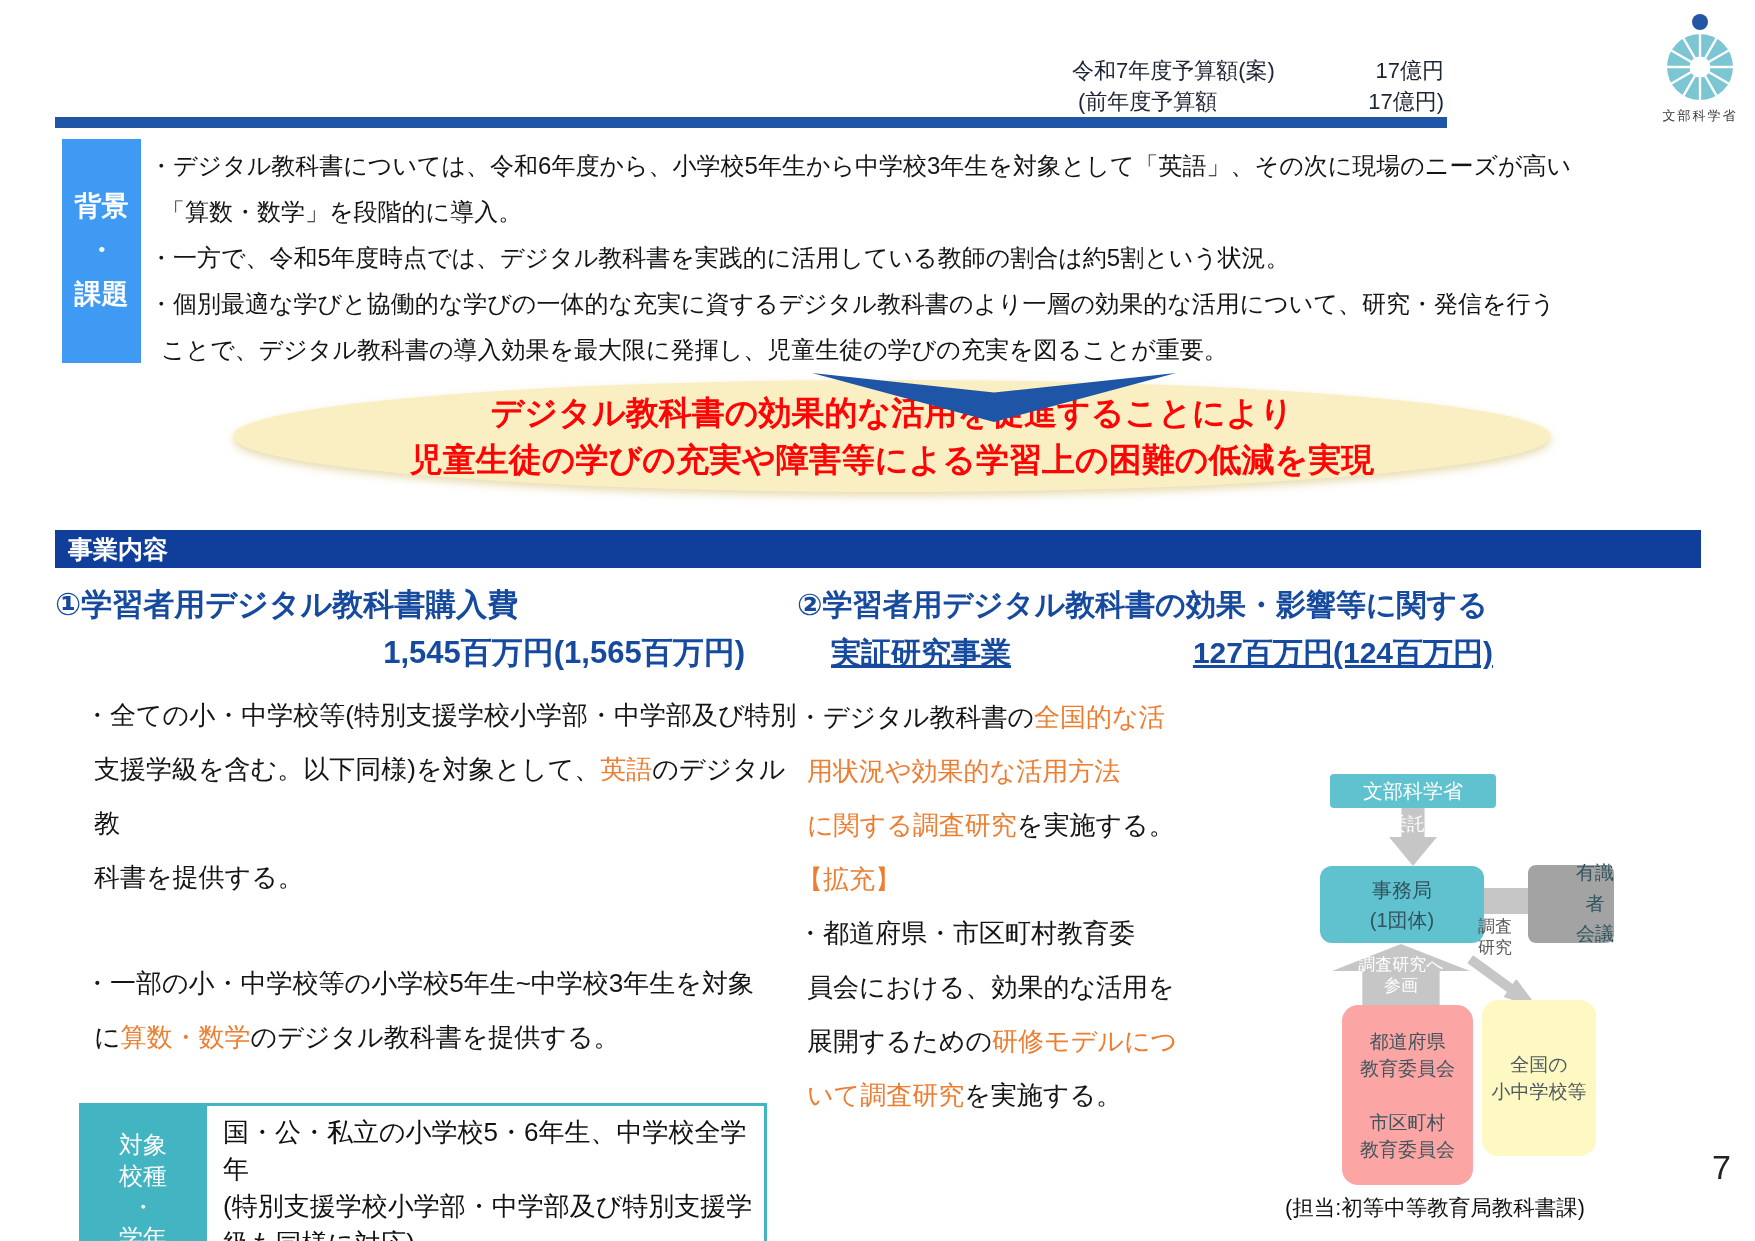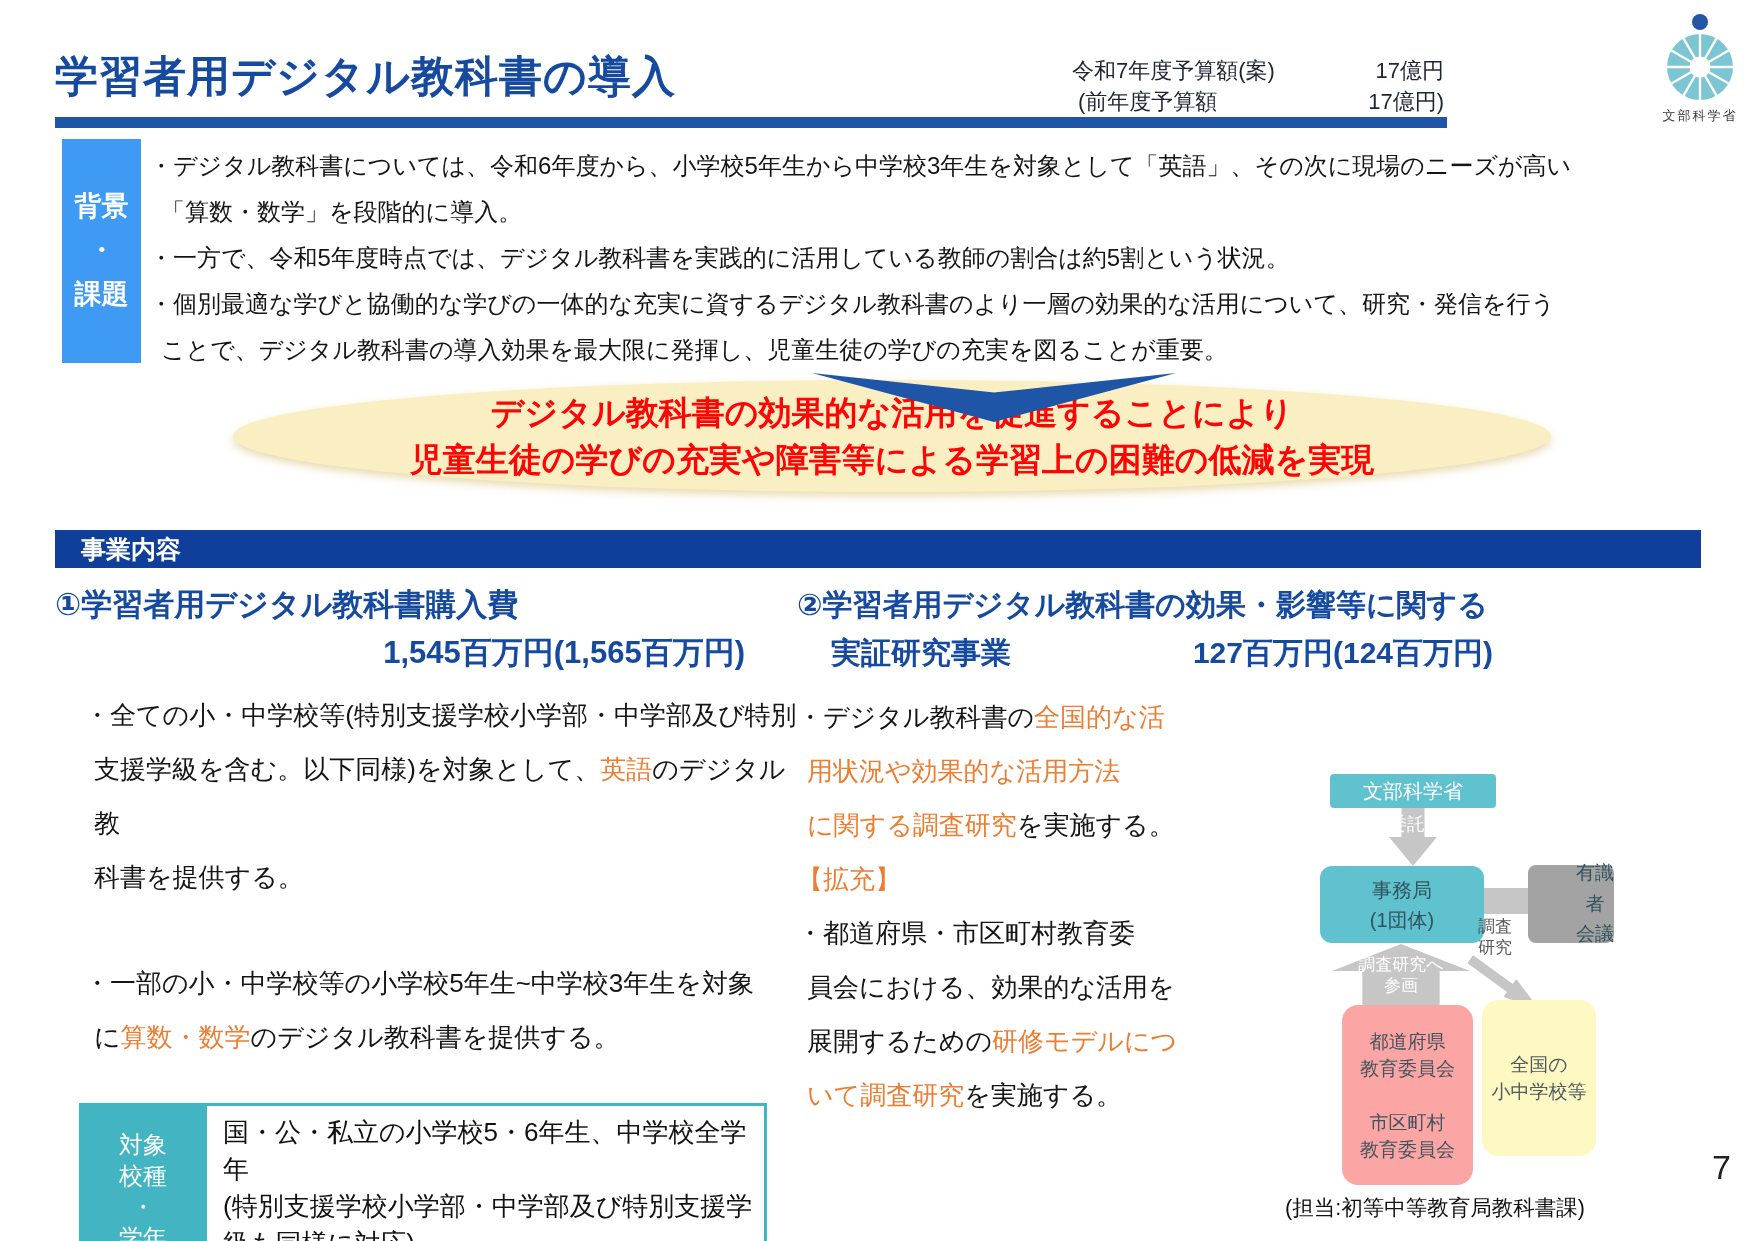--- a/index.html
+++ b/index.html
@@ -37,21 +37,21 @@
     background:#f9efc3;box-shadow:0 4px 9px rgba(205,175,80,.45);z-index:2;
     display:flex;flex-direction:column;align-items:center;justify-content:center;
   }
   .banner div{font-size:33px;font-weight:800;color:#fe0404;line-height:47px;white-space:nowrap;}
 
   
   .sec-bar{
     position:absolute;left:55px;top:530px;width:1646px;height:38px;background:#0f3f9b;
     color:#ffffff;font-size:25px;font-weight:800;line-height:38px;padding-left:0;
   }
-  .sec-bar span{padding-left:26px;}
+  .sec-bar span{padding-left:13px;}
 
   
   .p1-head{position:absolute;left:55px;top:581px;width:705px;color:#164a9e;font-weight:900;}
   .p1-title{font-size:31px;line-height:48px;}
   .p1-amount{font-size:31px;line-height:48px;text-align:right;padding-right:15px;}
   .p1-body{position:absolute;left:84px;top:688px;width:725px;font-size:26px;line-height:54px;color:#151515;}
   .p1-body p{margin:0;padding-left:10px;text-indent:-10px;}
   .p1-body p + p{margin-top:52px;}
   .t-o{color:#ed7d31;}
   .t-k{color:inherit;}
@@ -65,21 +65,21 @@
     display:flex;align-items:center;justify-content:center;text-align:center;flex:none;
   }
   .p1-table .cell-r{
     flex:1;border-left:3px solid #43b4c2;background:#ffffff;color:#111111;
     font-size:26px;line-height:37px;padding:8px 4px 8px 16px;
   }
 
   
   .p2-head{position:absolute;left:797px;top:581px;width:700px;color:#164a9e;font-weight:900;}
   .p2-line1{font-size:30px;line-height:48px;}
-  .p2-line2{display:flex;font-size:30px;line-height:48px;}
+  .p2-line2{display:flex;font-size:30px;line-height:48px;text-decoration:underline;}
   .p2-line2 .p2-sub{margin-left:34px;}
   .p2-line2 .p2-amount{margin-left:auto;padding-right:4px;}
   .p2-body{position:absolute;left:797px;top:690px;width:385px;font-size:26px;line-height:54px;color:#151515;}
   .p2-body p{margin:0;padding-left:10px;text-indent:-10px;}
   .p2-tag{margin-top:20px;color:#ed7d31;}
   .p2-b2{margin-top:0;}
 
   
   .diagram{position:absolute;left:1170px;top:688px;width:585px;height:553px;}
   .d-box{position:absolute;display:flex;align-items:center;justify-content:center;text-align:center;box-sizing:border-box;}
@@ -101,21 +101,20 @@
   .d-research{position:absolute;left:308px;top:228px;color:#595959;font-size:17px;line-height:1.25;z-index:2;}
   .d-contact{position:absolute;left:115px;top:505px;font-size:21.5px;color:#101010;white-space:nowrap;}
 
   .page-num{position:absolute;left:1712px;top:1148px;font-size:34px;color:#222222;}
 </style>
 </head>
 <body>
 
 <div class="page">
 
-  <div class="title">学習者用デジタル教科書の導入</div>
 
   <div class="budget">
     <div class="b-row">
       <span class="b-label">令和7年度予算額(案)</span>
       <span class="b-val">17億円</span>
     </div>
     <div class="b-row b-row2">
       <span class="b-label">(前年度予算額</span>
       <span class="b-val">17億円)</span>
     </div>

